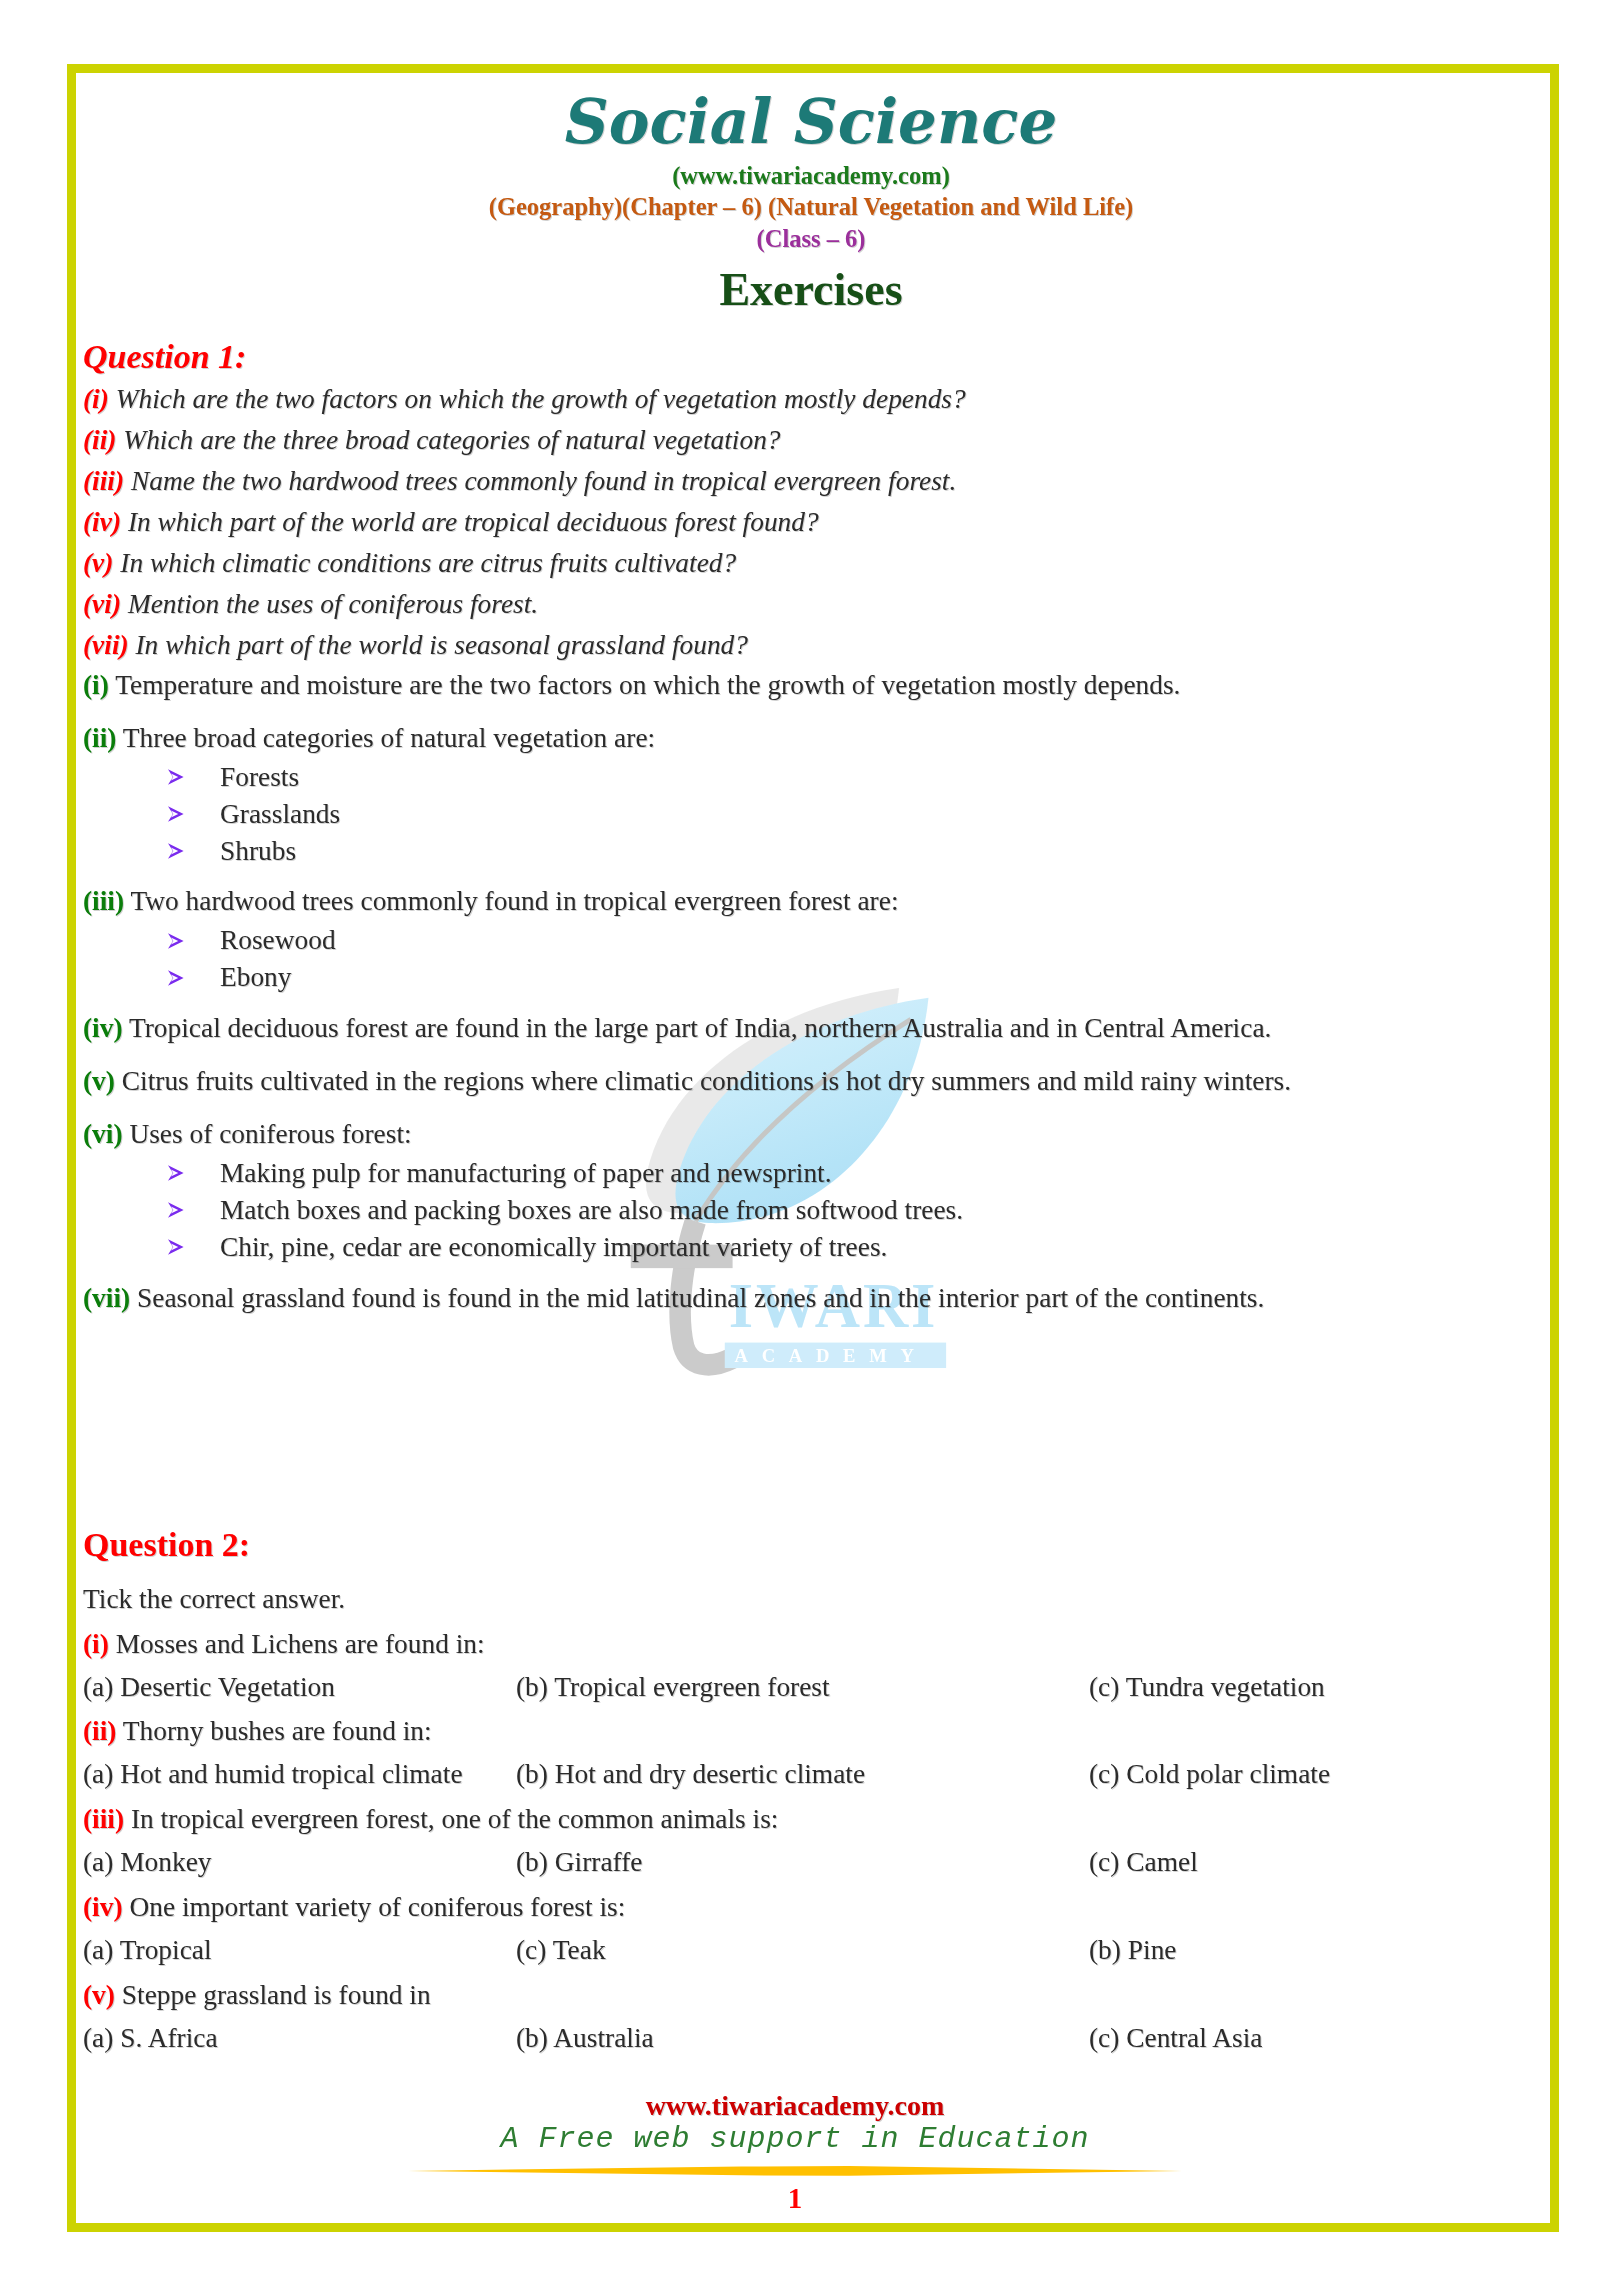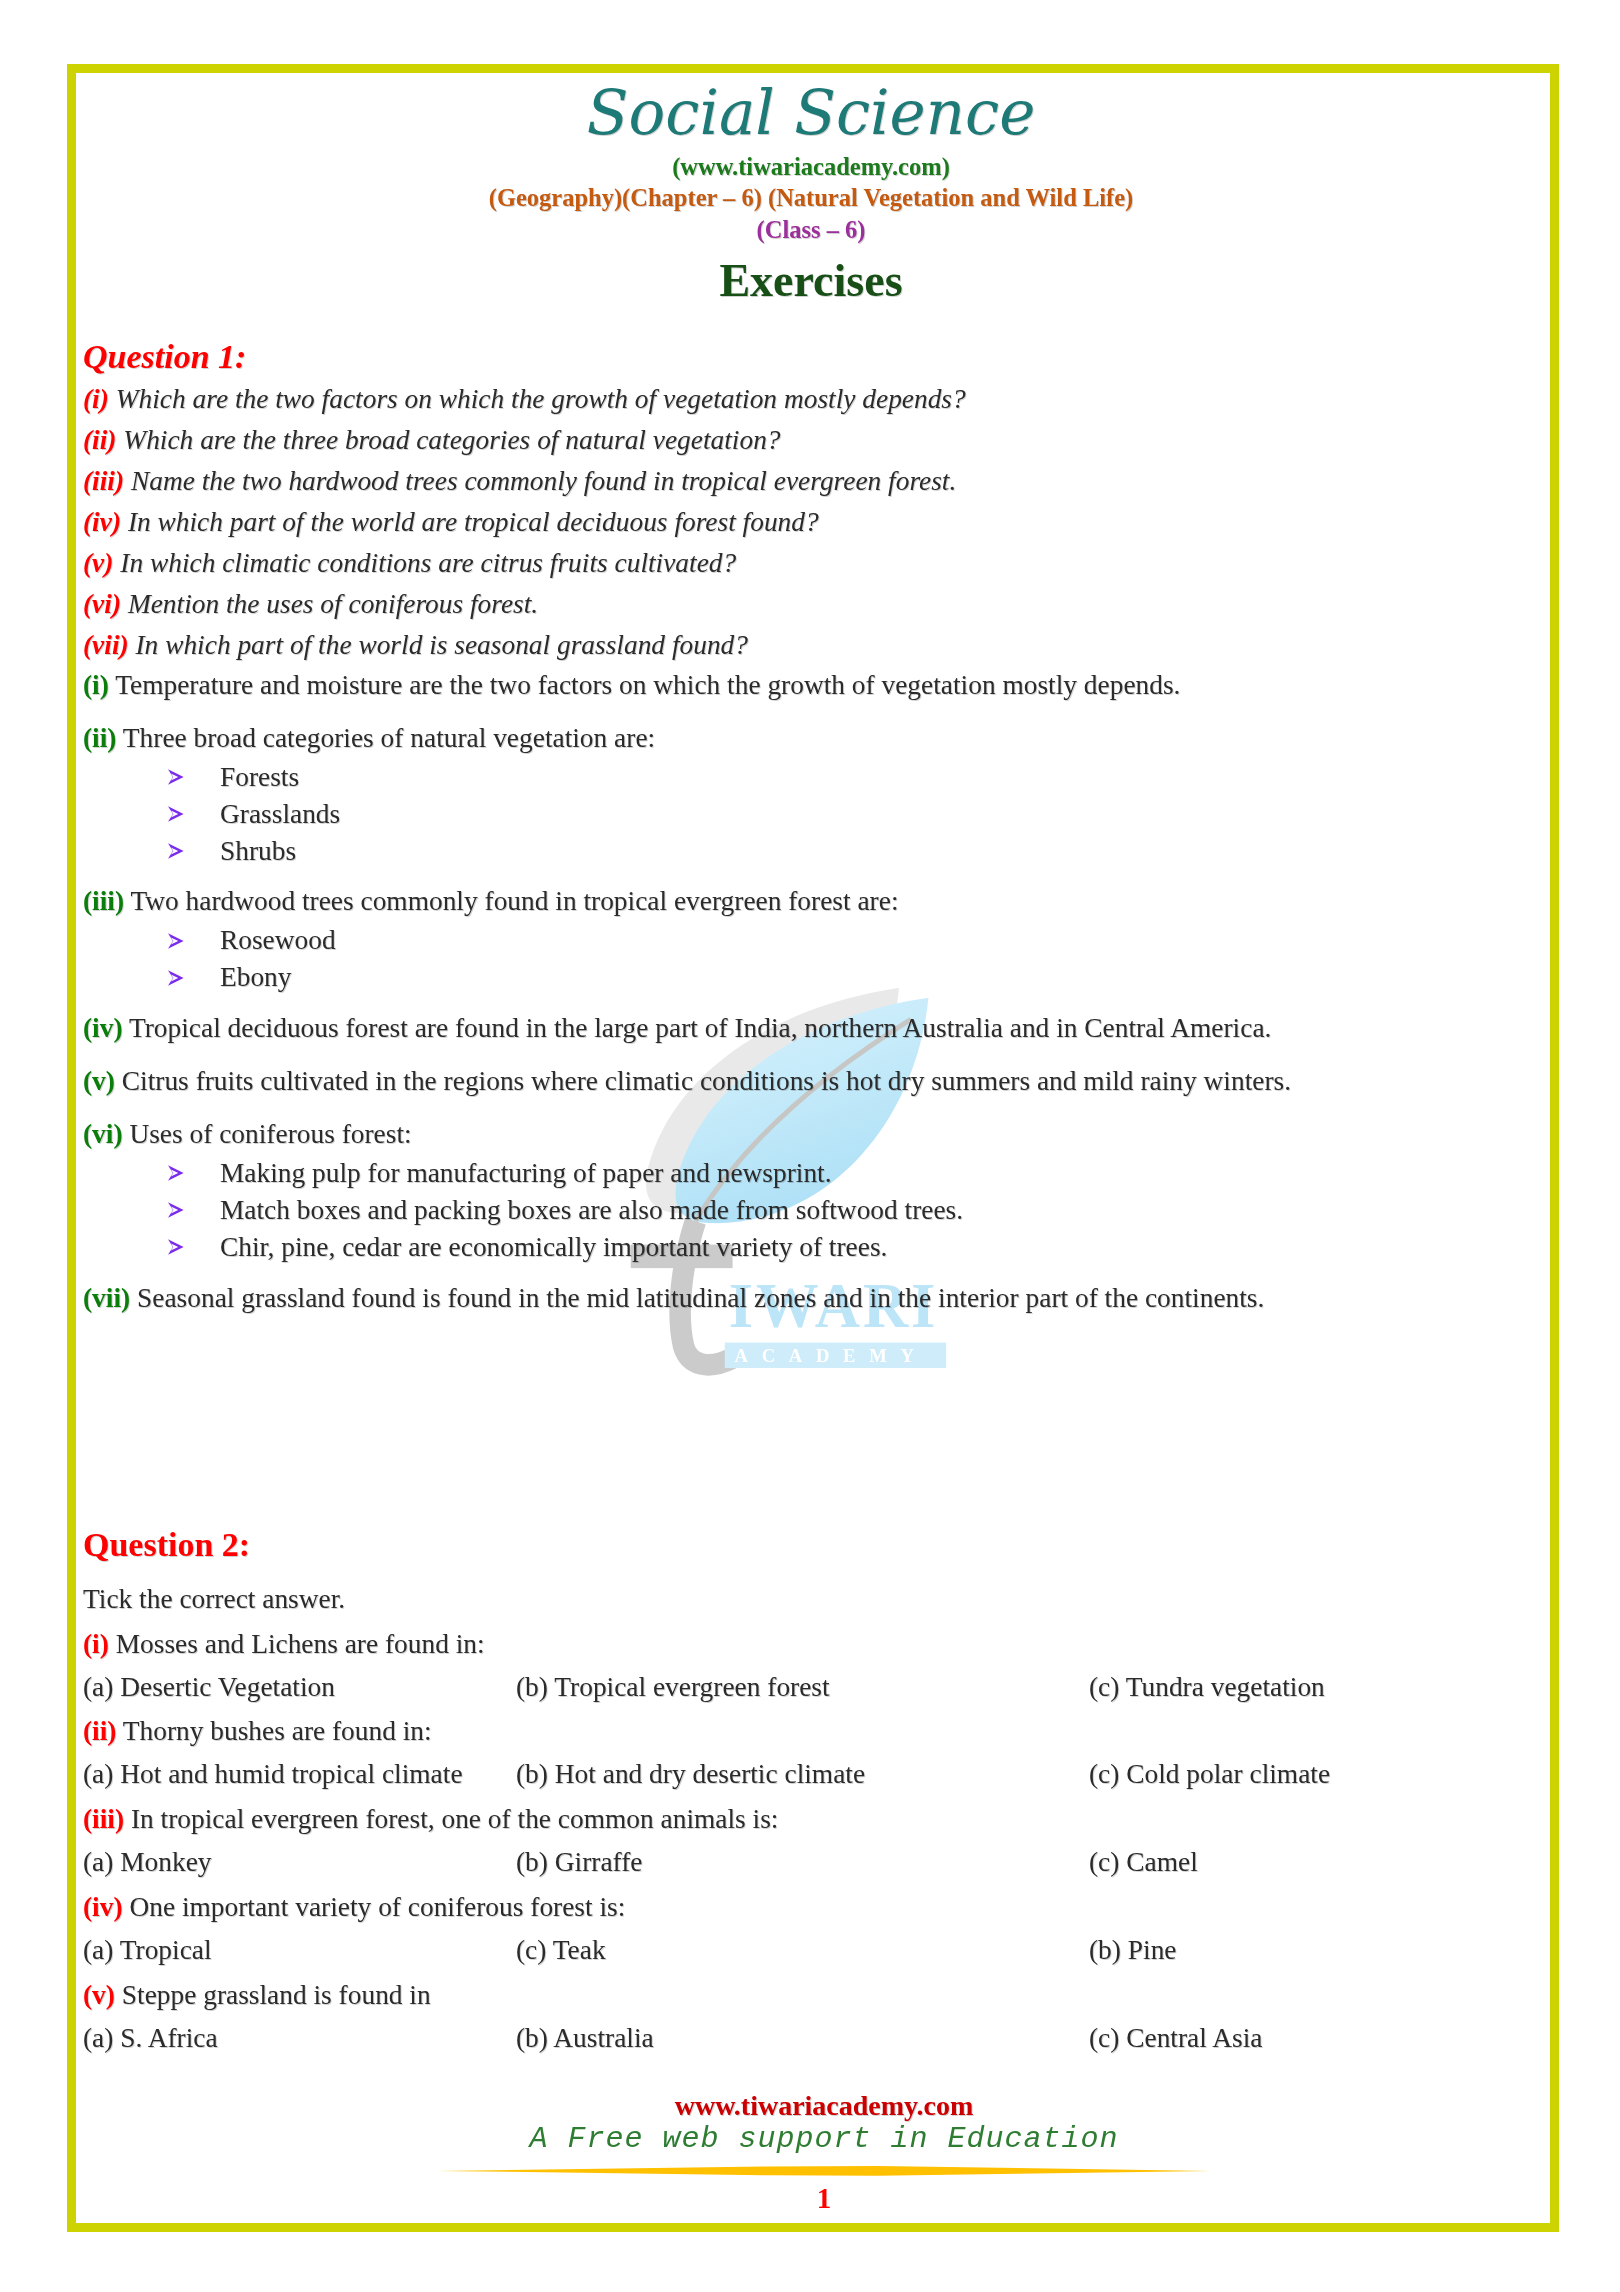--- a/index.html
+++ b/index.html
@@ -6,22 +6,22 @@
   .page{position:relative;width:1620px;height:2293px;background:#ffffff;overflow:hidden;
         font-family:"Liberation Serif", serif;color:#2b2b2b;}
   .frame{position:absolute;left:67px;top:64px;width:1492px;height:2168px;
          border:9.8px solid #ccd301;box-sizing:border-box;}
   .watermark{position:absolute;left:619px;top:978px;z-index:0;opacity:0.95;}
   .content{position:absolute;inset:0;z-index:1;}
   .shadowed{text-shadow:1px 1px 0 rgba(0,0,0,0.18);}
 
   
   .header{position:absolute;left:83px;top:75px;width:1456px;text-align:center;}
-  .title{font-family:"DejaVu Serif", serif;font-style:italic;font-weight:normal;
-         font-size:61px;line-height:63px;color:#1d7a77;margin-top:6px;}
+  .title{font-family:"DejaVu Serif", serif;font-style:italic;font-weight:bold;
+         font-size:61px;line-height:63px;color:#1d7a77;margin-top:15px;}
   .site{font-size:24.5px;line-height:25.5px;font-weight:bold;color:#1b7a1b;margin-top:9.8px;}
   .chapter{font-size:24.5px;line-height:25.5px;font-weight:bold;color:#c55a11;margin-top:5.9px;}
   .klass{font-size:24.5px;line-height:25.5px;font-weight:bold;color:#9b2f9b;margin-top:5.9px;}
   .exercises{font-size:46px;line-height:49px;font-weight:bold;color:#174f17;margin-top:13.7px;}
 
   
   .sec{position:absolute;left:83px;width:1456px;}
   .sec-q1{top:338px;font-style:italic;} .sec-a1{top:657px;} .sec-q2{top:1526px;}
   .q-head{font-size:34px;line-height:37px;font-weight:bold;color:#ff0000;margin:0;}
   .a-head{display:flex;align-items:center;margin:0;height:45px;}
@@ -39,21 +39,21 @@
   ul.arrow-list{list-style:none;margin:0;padding:0;}
   ul.arrow-list li{position:relative;padding-left:137px;font-size:27.4px;line-height:37px;}
   .arrow-ic{position:absolute;left:83px;top:50%;transform:translateY(-50%);line-height:0;}
 
   .tick{margin:15.7px 0 0 0;font-size:27.4px;line-height:41px;}
   .q2group{margin-top:3.9px;}
   .opts{display:grid;grid-template-columns:433px 573px 1fr;margin-top:2px;
         font-size:27.4px;line-height:41px;white-space:nowrap;}
 
   
-  .page-footer{position:absolute;left:78px;top:2083px;width:1492px;text-align:center;z-index:1;}
+  .page-footer{position:absolute;left:49px;top:2083px;width:1492px;text-align:center;z-index:1;}
   .f-url{font-size:28px;line-height:29px;font-weight:bold;color:#cc0000;margin-top:7.8px;}
   .f-tag{font-size:30px;line-height:31px;font-style:italic;color:#2e7d32;
          font-family:Liberation Mono, monospace;margin-top:3.9px;letter-spacing:1px;}
   .f-divider{display:block;margin:11.8px auto 0 auto;}
   .f-page{font-size:29px;line-height:29px;font-weight:bold;color:#ff0000;margin-top:7.8px;}
 </style>
 </head>
 <body>
 
 <div class="page">

